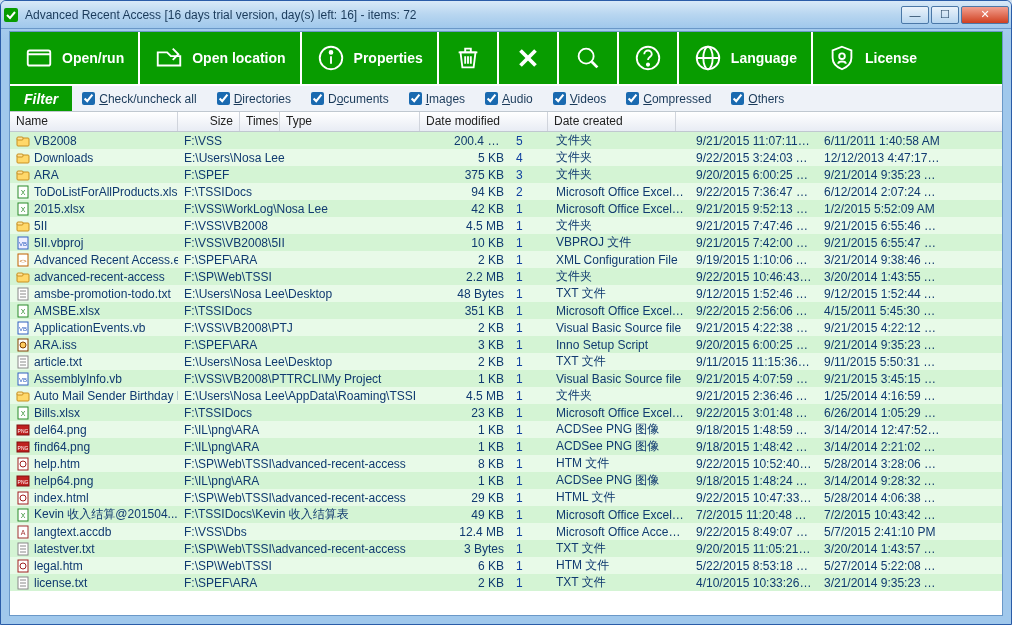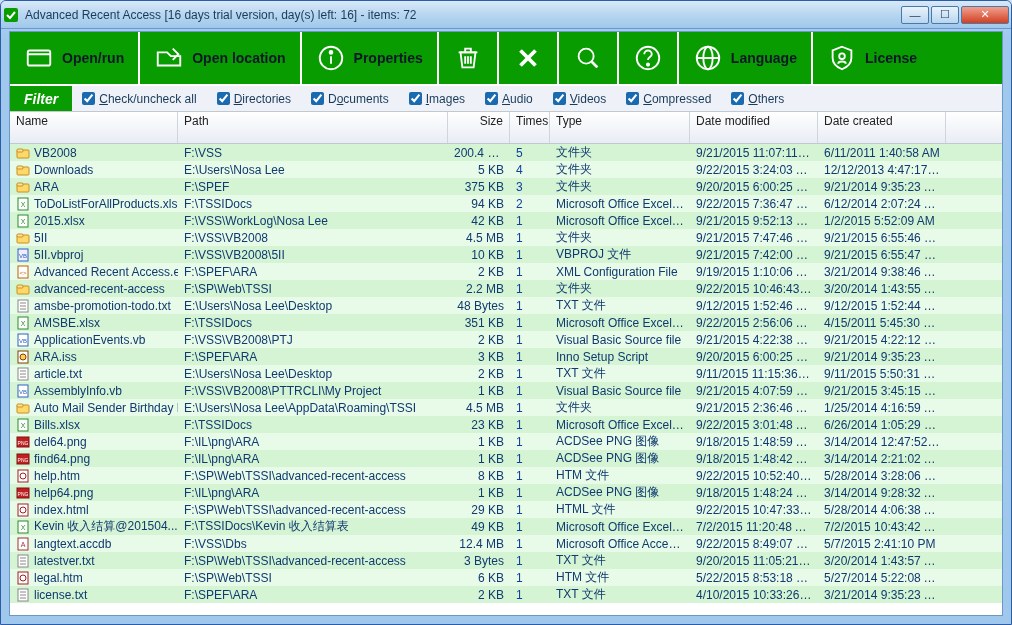--- a/index.html
+++ b/index.html
@@ -26,40 +26,40 @@
     position:absolute; left:8px; right:8px; top:30px; bottom:8px;
     background:#fff; border:1px solid #6a98c8;
     display:flex; flex-direction:column;
   }
 
   .toolbar {
     display:flex; height:54px; background:#089c00; border-bottom:2px solid #fff;
   }
   .tb-btn {
     display:flex; align-items:center; justify-content:center; gap:8px;
-    padding:12px 14px; border-right:2px solid #fff; color:#0f172a; font-size:14px; font-weight:bold;
+    padding:12px 14px; border-right:2px solid #fff; color:#ffffff; font-size:14px; font-weight:bold;
     cursor:pointer;
   }
   .tb-icon { width:30px; height:30px; display:flex; align-items:center; justify-content:center; }
   .tb-icon svg{width:30px;height:30px;fill:none;stroke:#fff;stroke-width:2;}
 
   .filterbar {
     display:flex; align-items:center; height:26px; background:#eef2f8; border-bottom:1px solid #c0c8d0;
     font-size:12px;
   }
   .filter-label {
     background:#089c00; color:#fff; padding:8px 14px; height:100%; display:flex; align-items:center;
     font-weight:bold; font-size:14px; font-style:italic; margin-right:10px;
   }
   .filter-item { display:flex; align-items:center; margin-right:20px; cursor:pointer; color:#1a3a5a;}
   .filter-item input { margin-right:4px; accent-color:#1a6ab0;}
   .filter-item span u{text-decoration:underline;}
 
   .header {
-    display:flex; height:32px; background:linear-gradient(to bottom,#fff,#e8ecf4);
+    display:flex; height:20px; background:linear-gradient(to bottom,#fff,#e8ecf4);
     border-bottom:1px solid #c0c8d0; font-size:12px; color:#222;
   }
   .header .col { padding:2px 6px; border-right:1px solid #d0d4dc; overflow:hidden; white-space:nowrap;}
   .col.name{width:168px;}
   .col.path{width:270px;}
   .col.size{width:62px; text-align:right;}
   .col.times{width:40px; text-align:left;}
   .col.type{width:140px;}
   .col.modified{width:128px;}
   .col.created{width:128px;}
@@ -225,21 +225,20 @@
           <span><u>C</u>ompressed</span>
         </label>
       <label class="filter-item">
           <input type="checkbox" checked="" style="">
           <span><u>O</u>thers</span>
         </label>
     </div>
 
     <div class="header">
       <div class="col name">Name</div>
-      <div class="col path">Path</div>
       <div class="col size">Size</div>
       <div class="col times">Times</div>
       <div class="col type">Type</div>
       <div class="col modified">Date modified</div>
       <div class="col created">Date created</div>
     </div>
 
     <div class="grid" id="grid">
         <div class="row">
           <div class="cell name">

